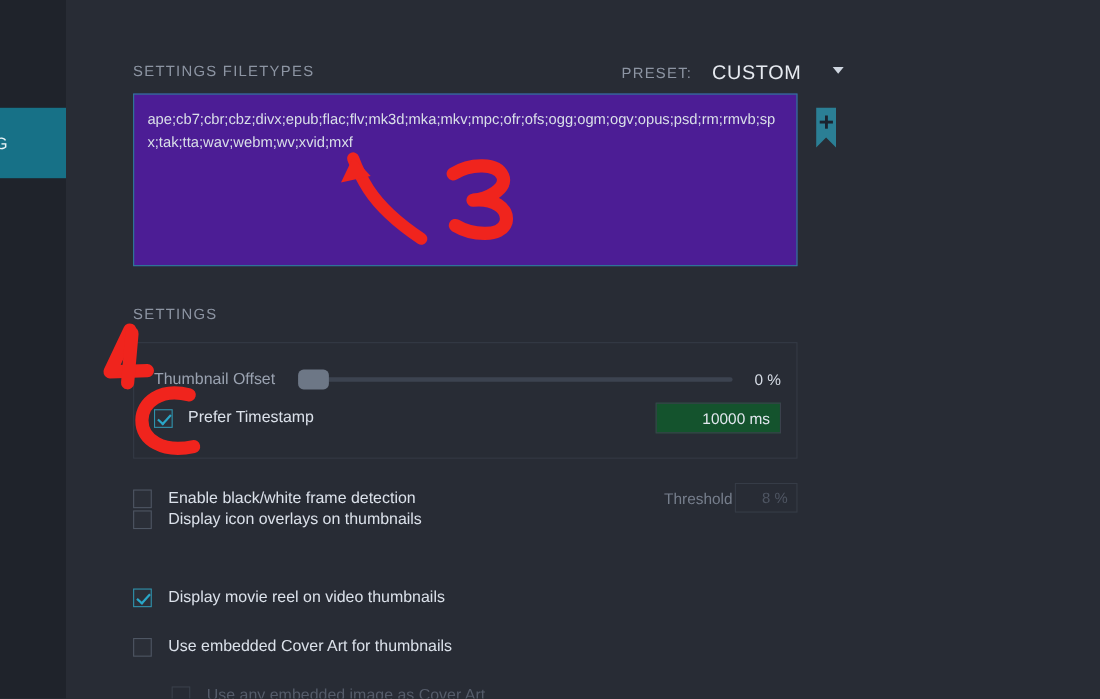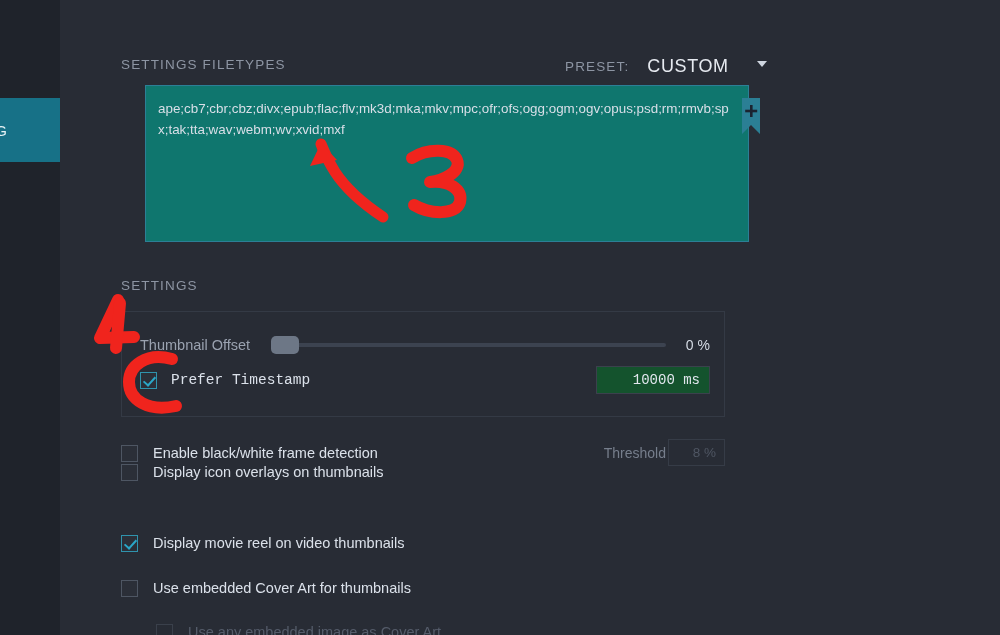--- a/index.html
+++ b/index.html
@@ -67,23 +67,22 @@
     border-right: 5.5px solid transparent;
     border-top: 6px solid #cfd6e0;
     margin-left: 10px;
     position: relative; top: -3px;
   }
 
   
   .filetypes-box {
     position: absolute; left: 61px; top: 85px;
     width: 604px; height: 157px;
-    background: #0f766e;
+    background: #4c1d95;
     border: 1px solid #2c7f96;
-    margin-left: 24px;
   }
   .filetypes-text {
     position: absolute; left: 12px; top: 12px;
     width: 578px;
     color: #d9dfe8;
     font-size: 13.4px;
     line-height: 21px;
     word-break: break-all;
     white-space: normal;
   }
@@ -125,21 +124,21 @@
     border-radius: 5px;
   }
   .offset-value {
     color: #d5dbe4; font-size: 14px;
     width: 44px; text-align: right; margin-left: 10px;
   }
 
   .timestamp-row {
     position: absolute; left: 18px; top: 54px;
     width: 570px; height: 28px;
-    display: flex; align-items: center; font-family: Liberation Mono, monospace;
+    display: flex; align-items: center;
   }
   .timestamp-label { color: #dbe1ea; font-size: 14.5px; margin-left: 14px; }
   .ms-input {
     position: absolute; right: 0; top: 0;
     width: 114px; height: 28px;
     border: 1px solid #3b414d;
     background: #14532d;
     color: #e2e7ee;
     font-size: 14px;
     text-align: right;

